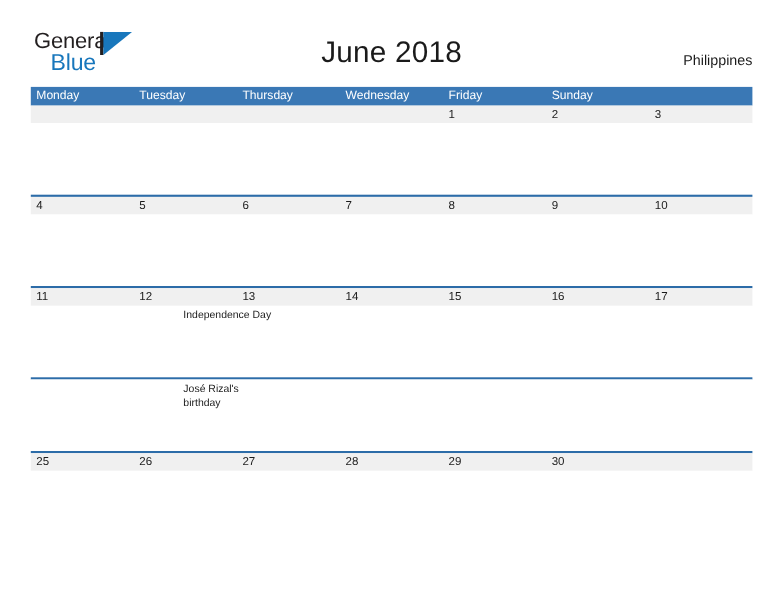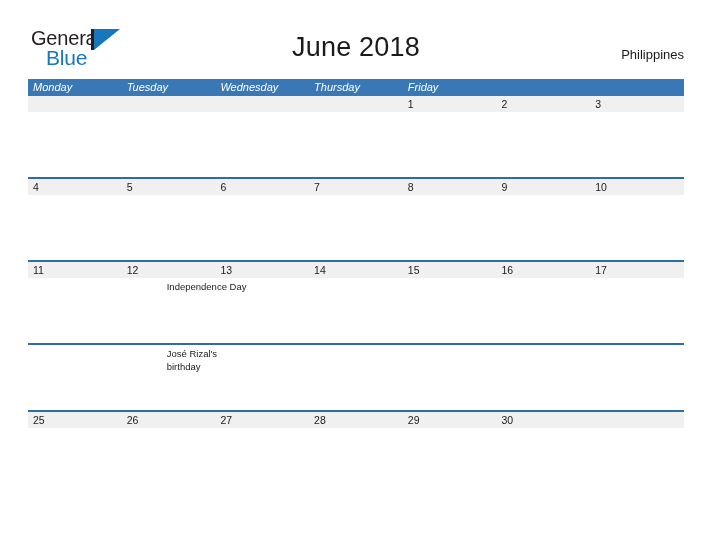--- a/index.html
+++ b/index.html
@@ -113,21 +113,20 @@
   }
   .weekday {
     width: 93.714px;
     flex: 0 0 93.714px;
     color: #ffffff;
     font-size: 11px;
     line-height: 17px;
     padding-left: 5px;
     box-sizing: border-box;
     white-space: nowrap;
-    font-style: italic;
   }
 
   .week {
     width: 656px;
     position: relative;
   }
   .week-rule {
     width: 656px;
     height: 2px;
     background: #2c6ca8;
@@ -186,23 +185,24 @@
 
     <div class="cal-title">June 2018</div>
 
     <div class="region">Philippines</div>
   </div>
 
   <div class="cal">
     <div class="weekdays">
         <div class="weekday">Monday</div>
         <div class="weekday">Tuesday</div>
+        <div class="weekday">Thursday</div>
         <div class="weekday">Wednesday</div>
-        <div class="weekday">Thursday</div>
         <div class="weekday">Friday</div>
+        <div class="weekday">Sunday</div>
       </div>
     <div class="weeks">
         <div class="week">
           <div class="daterow">
             <div class="datecell empty"></div>
             <div class="datecell empty"></div>
             <div class="datecell empty"></div>
             <div class="datecell empty"></div>
             <div class="datecell">1</div>
             <div class="datecell">2</div>

